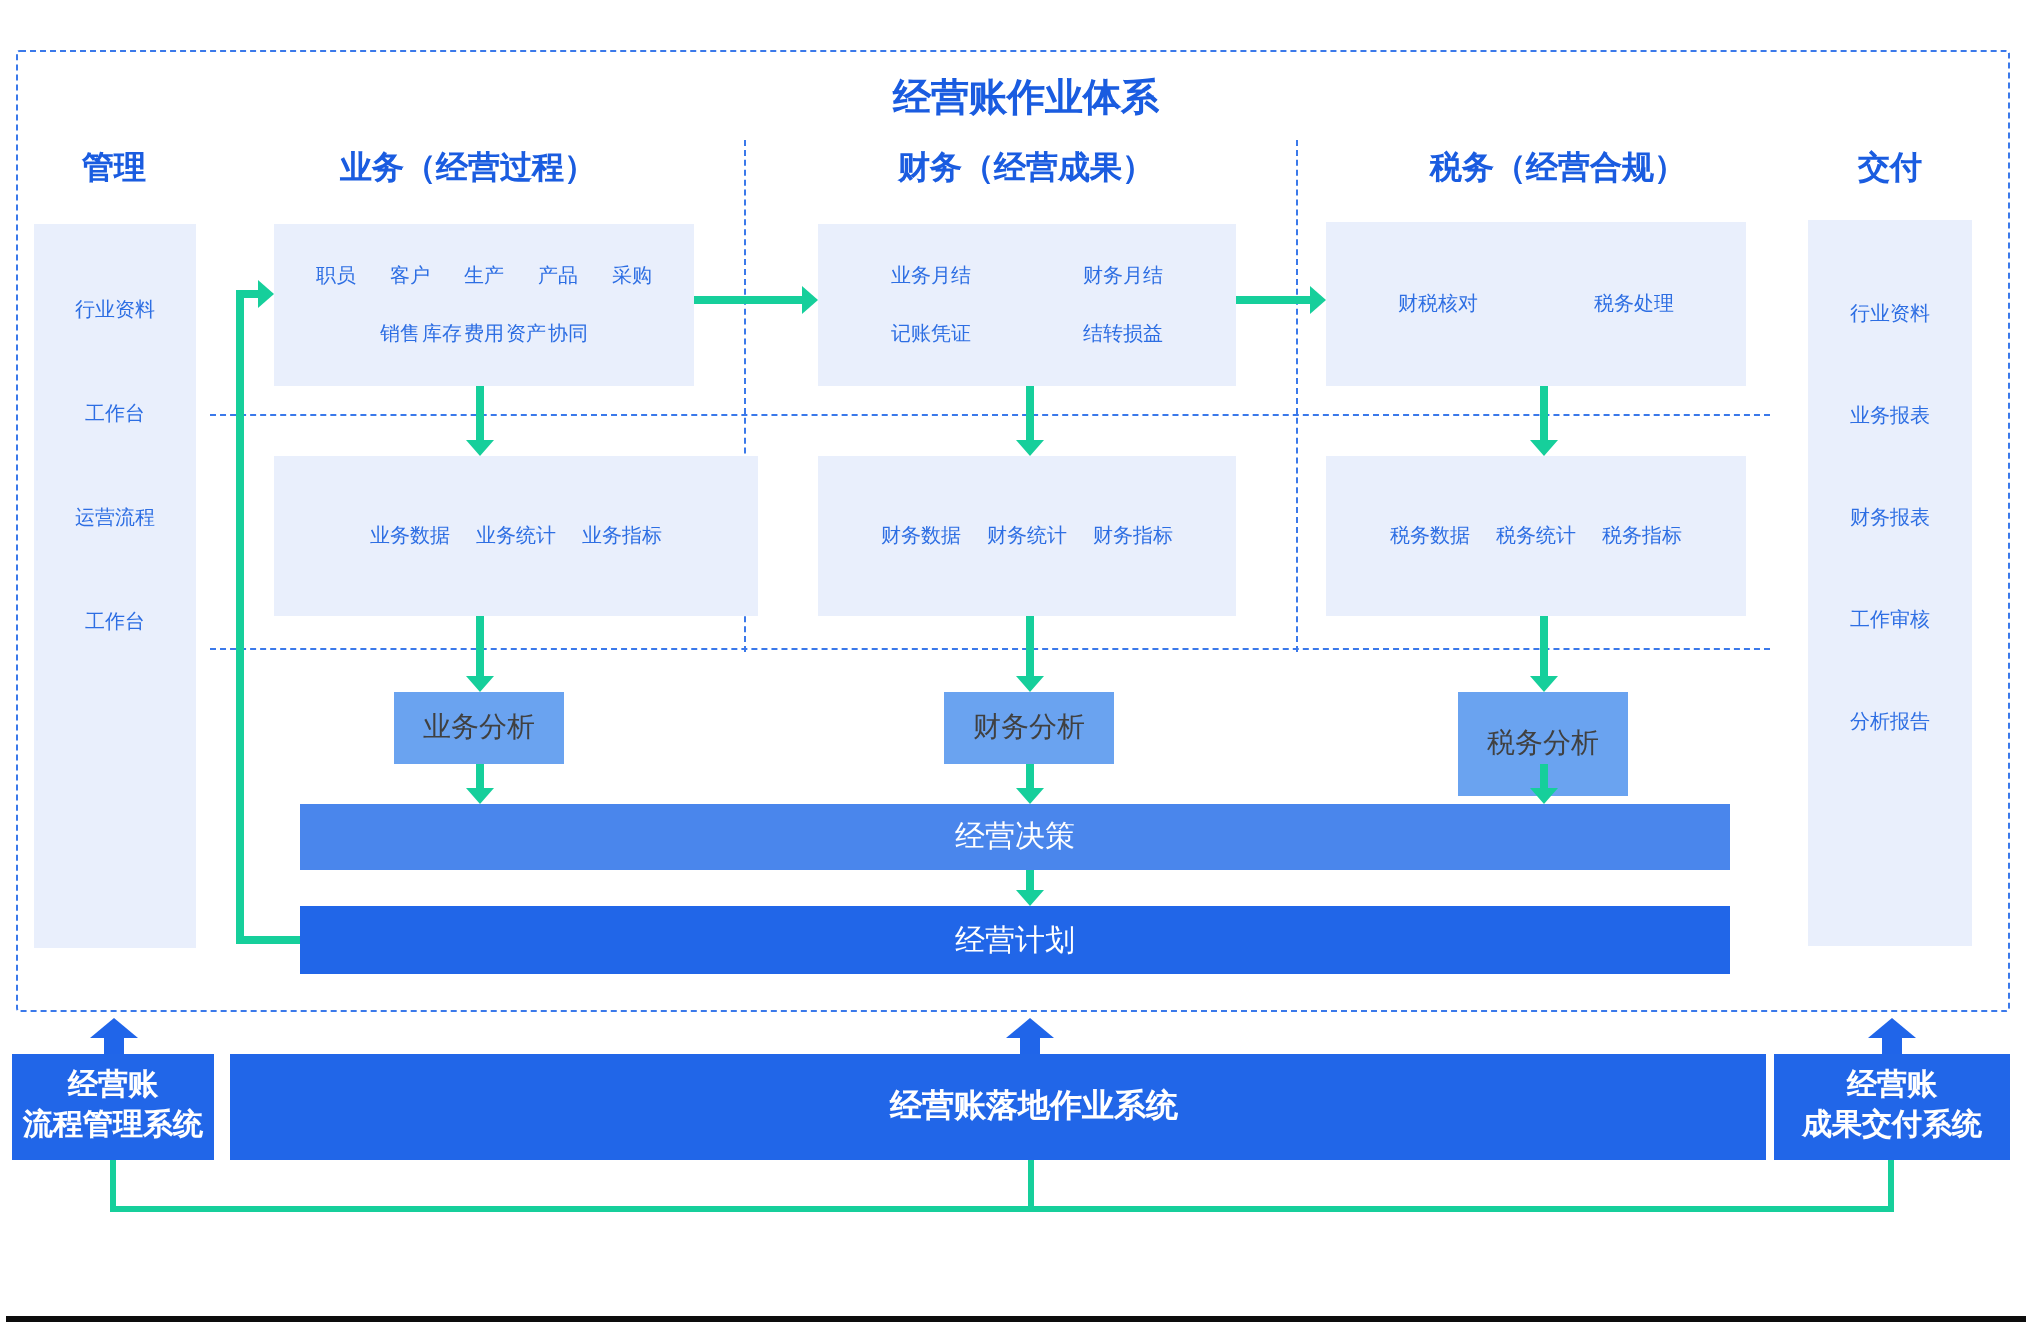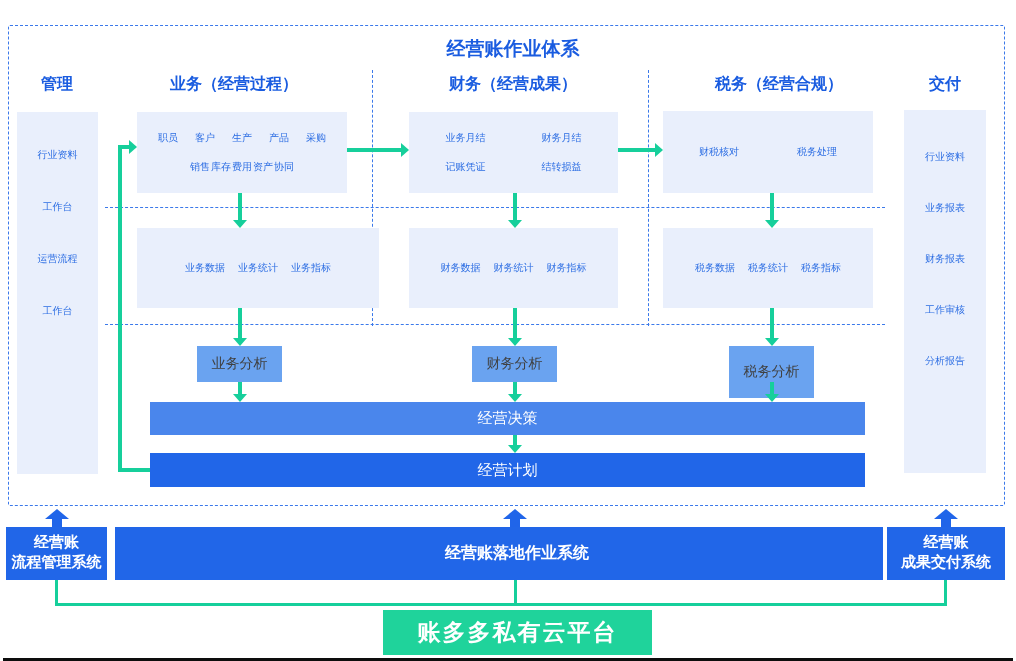--- a/index.html
+++ b/index.html
@@ -183,19 +183,16 @@
   <div class="abs sysbox" style="left:887px;top:527px;width:118px;height:53px;font-size:15px;">
     <span>经营账</span>
     <span>成果交付系统</span>
   </div>
 
   <div class="abs gseg" style="left:55px;top:580px;width:3px;height:26px;"></div>
   <div class="abs gseg" style="left:514px;top:580px;width:3px;height:26px;"></div>
   <div class="abs gseg" style="left:944px;top:580px;width:3px;height:26px;"></div>
   <div class="abs gseg" style="left:55px;top:603px;width:892px;height:3px;"></div>
 
-  <div class="abs platform" style="left:383px;top:610px;width:269px;height:45px;">
-    <span>账多多私有云平台</span>
-  </div>
 
   <div class="abs blackbar" style="left:3px;top:658px;width:1010px;height:3px;"></div>
 
 </div>
 
 </body></html>

